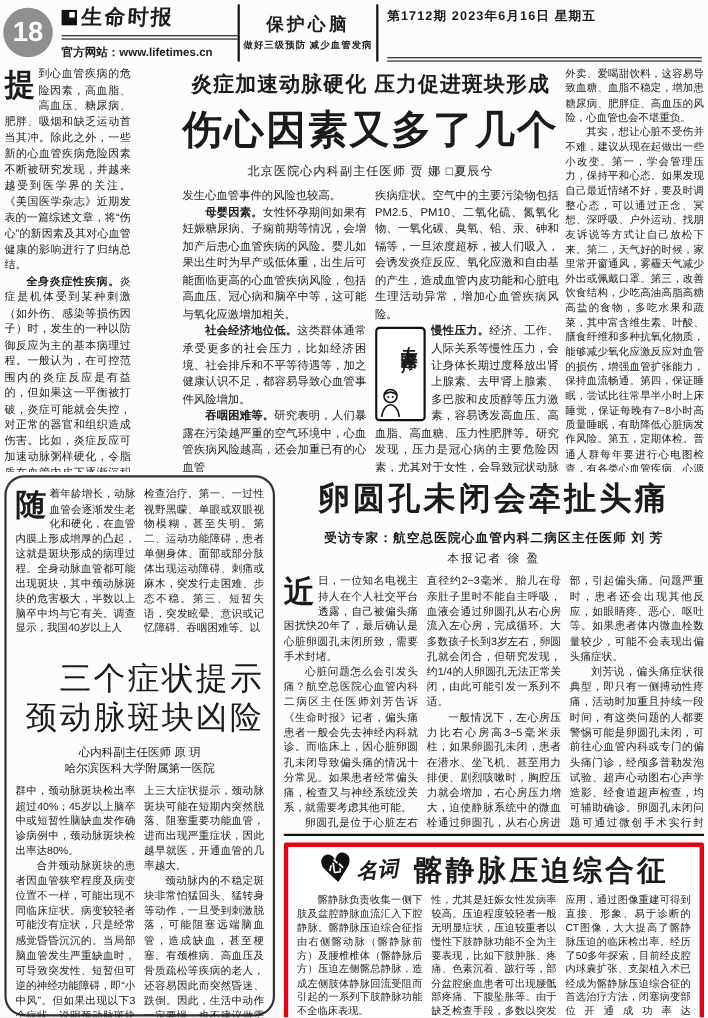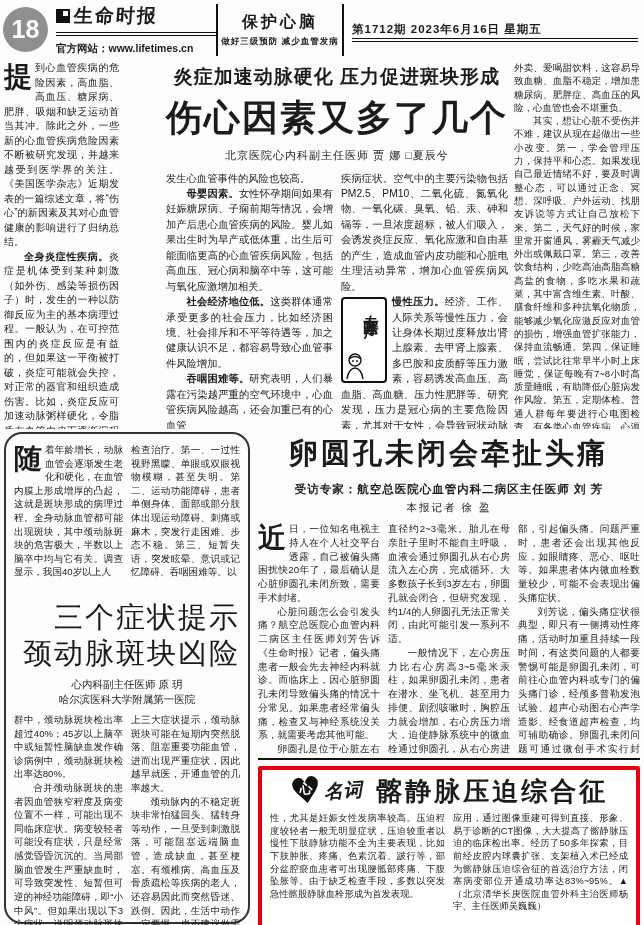--- a/index.html
+++ b/index.html
@@ -18,21 +18,21 @@
   .masthead-row { display:flex; align-items:center; gap:4px; height:24px; }
   .logo-sq { width:14px; height:14px; background:#111; display:inline-block; position:relative; }
   .logo-sq::after { content:""; position:absolute; right:2px; top:2px; width:5px; height:5px; background:#fff; }
   .masthead { font-size:19px; font-weight:900; letter-spacing:2px; transform:skewX(-4deg); }
   .dline { height:4px; border-top:1px solid #111; border-bottom:1px solid #111; }
   .website { font-size:10.5px; font-weight:bold; height:16px; line-height:16px; }
   .hdr-center { width:128px; border-left:2px solid #111; border-right:2px solid #111;
     display:flex; flex-direction:column; align-items:center; justify-content:center; gap:3px; }
   .sec-title { font-size:16px; font-weight:900; letter-spacing:3px; }
   .sec-sub { font-size:8.5px; font-weight:bold; letter-spacing:1px; }
-  .hdr-right { flex:1; padding:2px 2px 0 8px; display:flex; flex-direction:column; justify-content:center; }
+  .hdr-right { flex:1; padding:2px 2px 0 8px; display:flex; flex-direction:column; justify-content:space-between; }
   .issue { font-size:11.5px; font-weight:bold; letter-spacing:1px; height:18px; line-height:18px; }
   .staff { font-size:10.5px; font-weight:bold; height:16px; line-height:16px; }
   
   .body { font-size:10.3px; line-height:1.5; text-align:justify; overflow:hidden; }
   .para { text-indent:2em; }
   .para.noind { text-indent:0; }
   .lead { font-weight:bold; }
   .dropcap { float:left; font-size:28px; line-height:1; font-weight:600; padding:2px 3px 0 0; }
   
   .main-art { display:flex; gap:6px; padding:0 4px; margin-top:5px; height:368px; }
@@ -208,20 +208,23 @@
       <aside class="iliac" style="border-color: rgb(230, 0, 18);">
         <div class="iliac-head">
           <div class="mingci-badge">
             <span class="heart">♥<i class="heart-char">心</i></span>
             <span class="mingci-label">名词</span>
           </div>
           <div class="iliac-title">髂静脉压迫综合征</div>
         </div>
         <div class="cols3">
           <div class="col body">
+              <p class="para">髂静脉负责收集一侧下肢及盆腔静脉血流汇入下腔静脉。髂静脉压迫综合征指由右侧髂动脉（髂静脉前方）及腰椎椎体（髂静脉后方）压迫左侧髂总静脉，造成左侧肢体静脉回流受阻而引起的一系列下肢静脉功能不全临床表现。</p>
+            </div>
+          <div class="col body">
               <p class="para noind">性，尤其是妊娠女性发病率较高。压迫程度较轻者一般无明显症状，压迫较重者以慢性下肢静脉功能不全为主要表现，比如下肢肿胀、疼痛、色素沉着、跛行等，部分盆腔瘀血患者可出现腰骶部疼痛、下腹坠胀等。由于缺乏检查手段，多数以突发急性髂股静脉血栓形成为首发表现。</p>
             </div>
           <div class="col body">
               <p class="para noind">应用，通过图像重建可得到直接、形象、易于诊断的CT图像，大大提高了髂静脉压迫的临床检出率。经历了50多年探索，目前经皮腔内球囊扩张、支架植入术已经成为髂静脉压迫综合征的首选治疗方法，闭塞病变部位开通成功率达83%~95%。▲（北京清华长庚医院血管外科主治医师杨宇、主任医师吴巍巍）</p>
             </div>
         </div>
       </aside>
     </div>
   </section>
 

